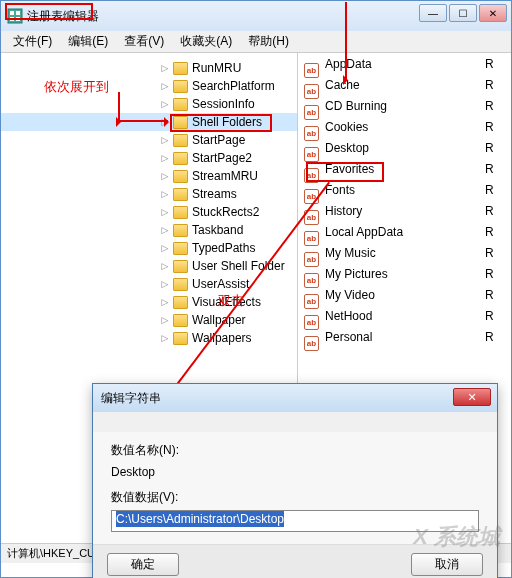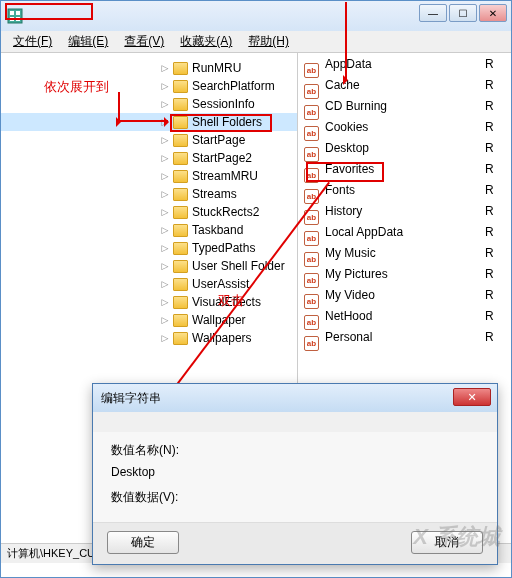--- a/index.html
+++ b/index.html
@@ -7,21 +7,21 @@
 
 .window { border: 1px solid #5a8fc7; background: #fff; position: relative; }
 .titlebar { height: 30px; background: linear-gradient(#e8f0fb, #d5e5f7); display: flex; align-items: center; padding: 0 6px; position: relative; }
 .titlebar-icon { width: 16px; height: 16px; margin-right: 4px; display: inline-flex; }
 .titlebar-text { font-size: 12px; color: #000; }
 .win-controls { position: absolute; right: 4px; top: 3px; display: flex; gap: 2px; }
 .win-btn { width: 28px; height: 18px; border: 1px solid #7a9cc6; background: linear-gradient(#f0f6fc,#d0e0f0); border-radius: 2px; font-size: 10px; display: flex; align-items: center; justify-content: center; cursor: pointer;}
 .win-btn.close { background: linear-gradient(#f8d0d0,#e89090); }
 
 .menubar { height: 22px; background: #f0f0f0; border-bottom: 1px solid #ccc; display: flex; align-items: center; padding: 0 4px; font-size: 12px; }
-.menu-item { padding: 0 8px; cursor: pointer; text-decoration: underline; }
+.menu-item { padding: 0 8px; cursor: pointer; }
 
 .content { display: flex; height: 490px; position: relative; }
 .tree-panel { width: 297px; border-right: 1px solid #ccc; overflow: hidden; position: relative; padding-top: 6px; }
 .list-panel { flex: 1; overflow: hidden; }
 
 .tree-item { display: flex; align-items: center; height: 18px; font-size: 12px; padding-left: 158px; cursor: pointer; white-space: nowrap; }
 .tree-item .expander { width: 12px; text-align: center; color: #888; font-size: 9px; margin-right: 2px; }
 .folder-icon { width: 15px; height: 13px; background: linear-gradient(#fce08a,#f3c13a); border: 1px solid #d4a020; border-radius: 1px; margin-right: 4px; display: inline-block; }
 .tree-item.sel { background: #cde8ff; }
 
@@ -56,20 +56,21 @@
   <div class="titlebar">
     <span class="titlebar-icon">
       <svg viewBox="0 0 16 16">
           <rect x="1" y="1" width="14" height="14" fill="#4a9" stroke="#276"></rect>
           <rect x="3" y="3" width="4" height="4" fill="#fff"></rect>
           <rect x="9" y="3" width="4" height="4" fill="#fff"></rect>
           <rect x="3" y="9" width="4" height="4" fill="#fff"></rect>
           <rect x="9" y="9" width="4" height="4" fill="#fff"></rect>
         </svg>
     </span>
+    <span class="titlebar-text">注册表编辑器</span>
     <div class="win-controls">
       <div class="win-btn">—</div>
       <div class="win-btn">☐</div>
       <div class="win-btn close">✕</div>
     </div>
   </div>
 
   <div class="menubar">
     <span class="menu-item">文件(F)</span>
     <span class="menu-item">编辑(E)</span>
@@ -257,20 +258,23 @@
 
 <div class="dialog">
   <div class="dlg-title">
     <span>编辑字符串</span>
     <div class="dlg-close">✕</div>
   </div>
   <div class="dlg-body">
     <div class="dlg-label">数值名称(N):</div>
     <div class="dlg-readonly">Desktop</div>
     <div class="dlg-label">数值数据(V):</div>
+    <div class="dlg-input">
+      <span class="sel">C:\Users\Administrator\Desktop</span>
+    </div>
   </div>
   <div class="dlg-buttons">
     <button class="dlg-btn">确定</button>
     <button class="dlg-btn">取消</button>
   </div>
 </div>
 
 <div class="watermark">X 系统城</div>
 
 </body></html>

